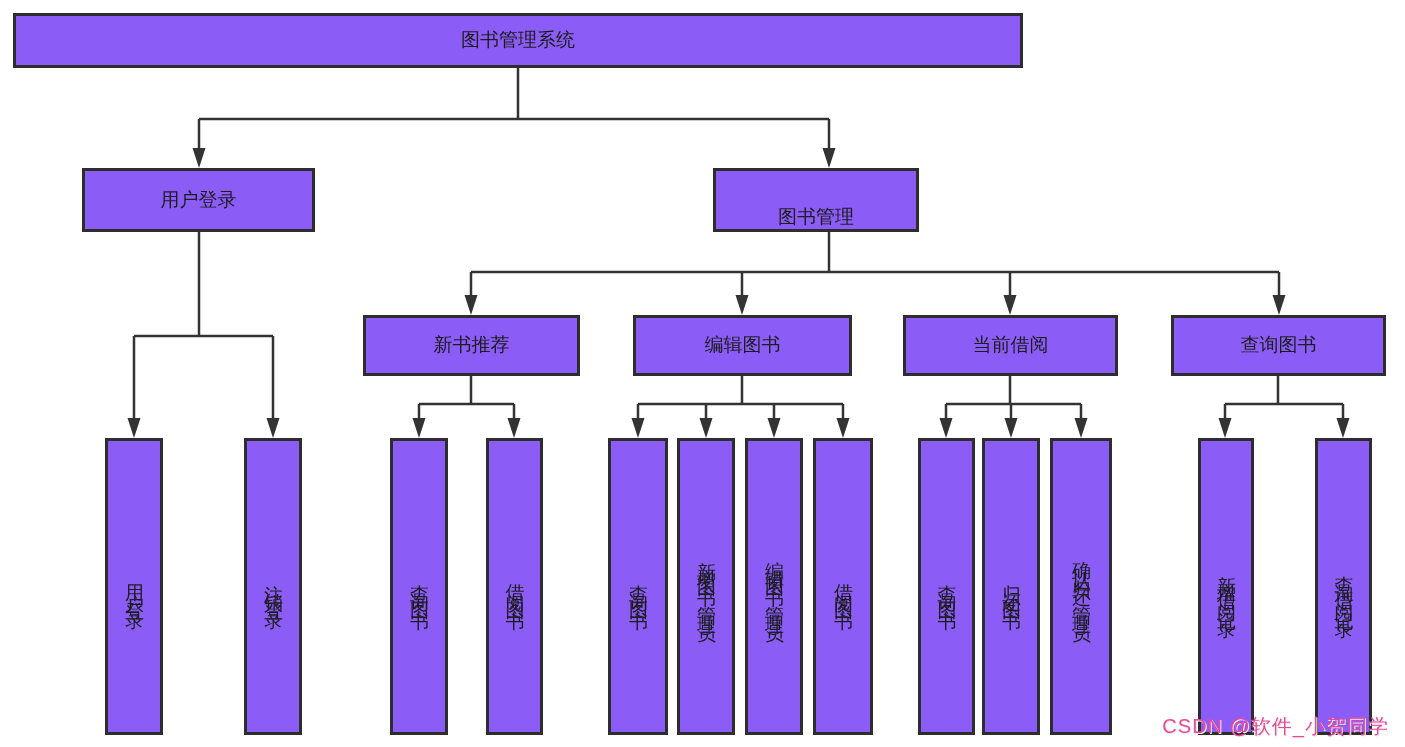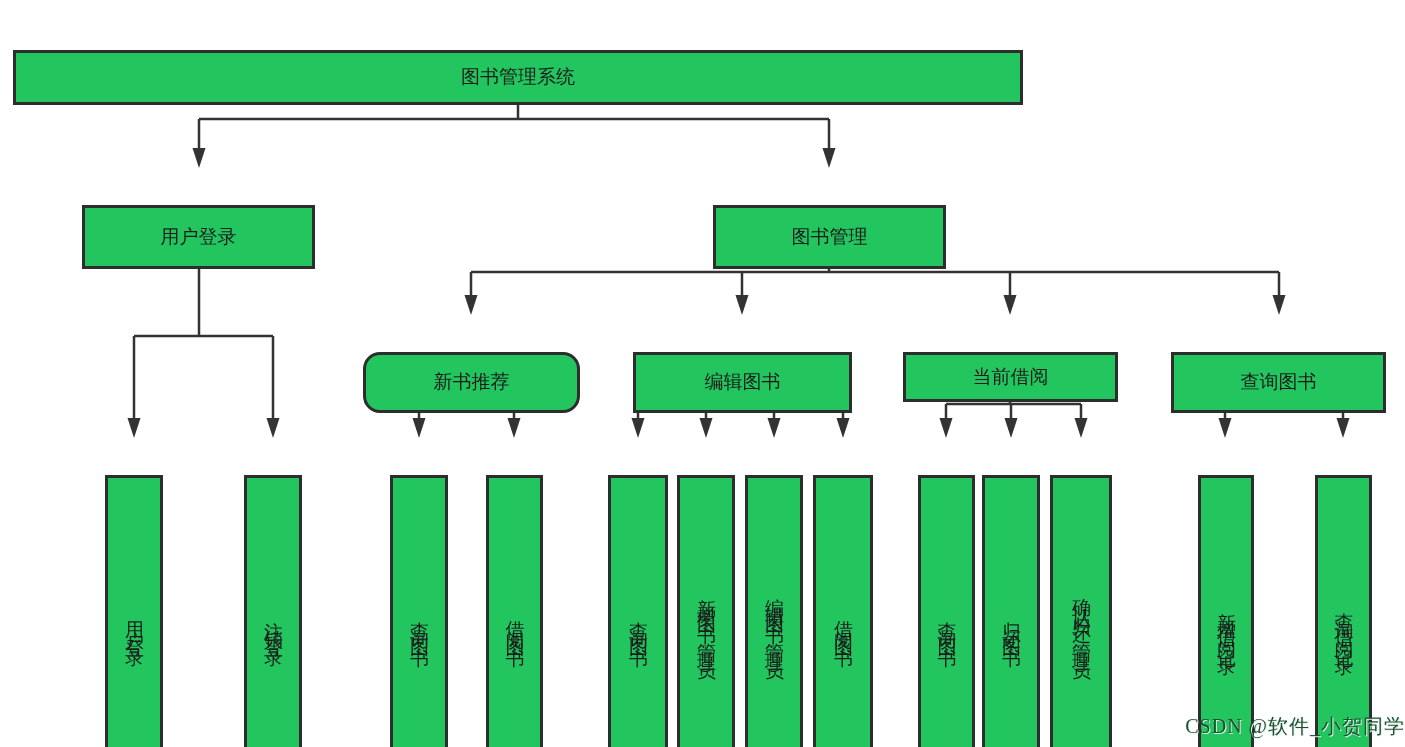--- a/index.html
+++ b/index.html
@@ -19,48 +19,46 @@
     position: absolute;
     left: 0; top: 0;
     width: 1405px;
     height: 747px;
     pointer-events: none;
   }
   .node {
     position: absolute;
     box-sizing: border-box;
     border: 3px solid #2d2d2d;
-    background: #22c55e;
+    background: #8b5cf6;
     display: flex;
     align-items: center;
     justify-content: center;
     color: #1c1c1c;
-    margin-top: 37px;
   }
   .node span {
     font-size: 19px;
     line-height: 1.2;
     white-space: nowrap;
   }
   .leaf span {
     writing-mode: vertical-rl;
     text-orientation: mixed;
     letter-spacing: 9px;
     white-space: normal;
   }
   #watermark {
     position: absolute;
-    right: 0;
+    right: 16px;
     bottom: 7px;
     font-size: 20px;
-    color: #14532d;
+    color: #ec4899;
     text-shadow: 1px 1px 0 #ececec;
     letter-spacing: 1px;
     z-index: 5;
-    font-family: Liberation Serif, serif;
   }
 </style>
 </head>
 <body>
 
 <div id="stage">
 
   <svg id="wires" viewBox="0 0 1405 747" xmlns="http://www.w3.org/2000/svg">
     <g stroke="#333333" stroke-width="2.5" fill="none">
 
@@ -127,31 +125,31 @@
     </g>
   </svg>
 
   <div class="node" style="left:13px;top:13px;width:1010px;height:55px;">
     <span>图书管理系统</span>
   </div>
 
   <div class="node" style="left:82px;top:168px;width:233px;height:64px;">
     <span>用户登录</span>
   </div>
-  <div class="node" style="left:713px;top:168px;width:233px;height:64px;">
+  <div class="node" style="left:713px;top:168px;width:206px;height:64px;align-items:flex-end;">
     <span>图书管理</span>
   </div>
 
-  <div class="node" style="left:363px;top:315px;width:217px;height:61px;border-radius:17px;">
+  <div class="node" style="left:363px;top:315px;width:217px;height:61px;">
     <span>新书推荐</span>
   </div>
   <div class="node" style="left:633px;top:315px;width:219px;height:61px;">
     <span>编辑图书</span>
   </div>
-  <div class="node" style="left:903px;top:315px;width:215px;height:50px;">
+  <div class="node" style="left:903px;top:315px;width:215px;height:61px;">
     <span>当前借阅</span>
   </div>
   <div class="node" style="left:1171px;top:315px;width:215px;height:61px;">
     <span>查询图书</span>
   </div>
 
   <div class="node leaf" style="left:105px;top:438px;width:58px;height:297px;">
     <span>用户登录</span>
   </div>
   <div class="node leaf" style="left:244px;top:438px;width:58px;height:297px;">

